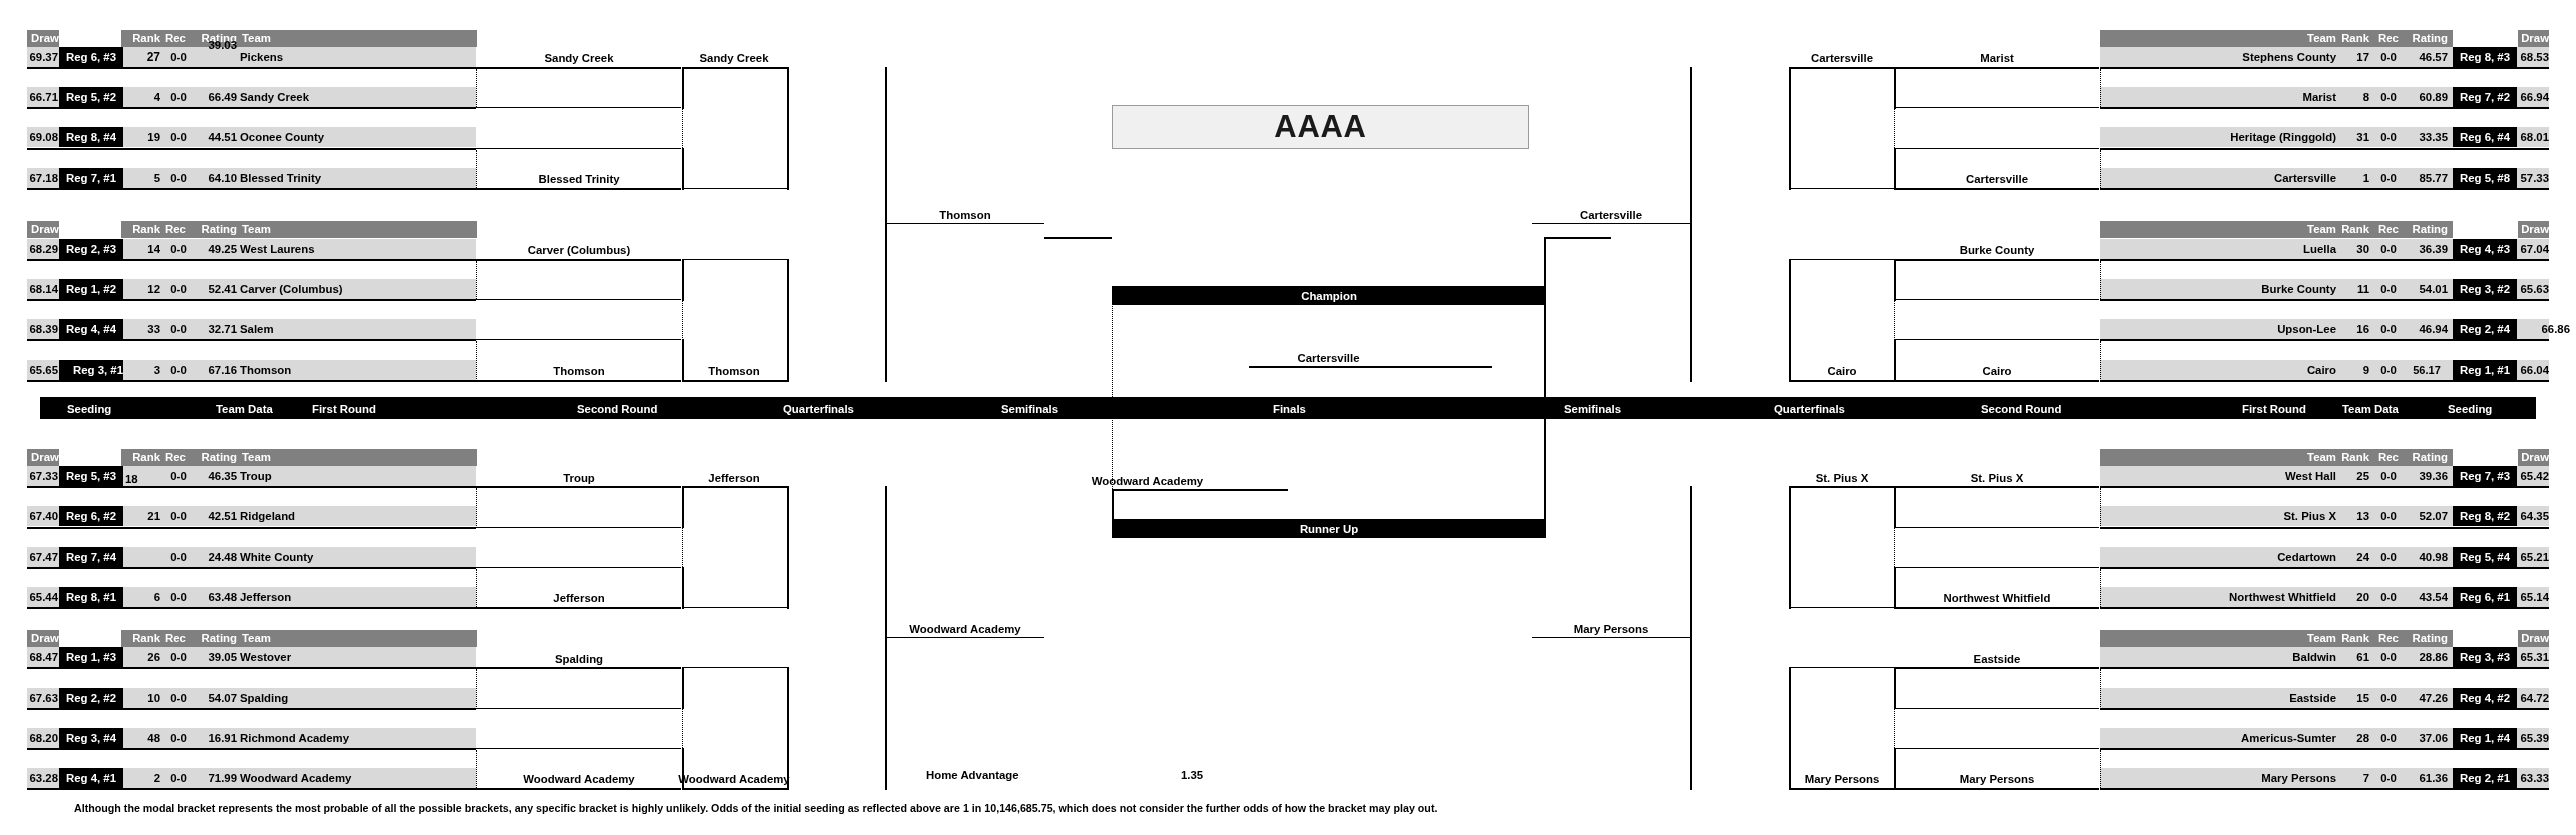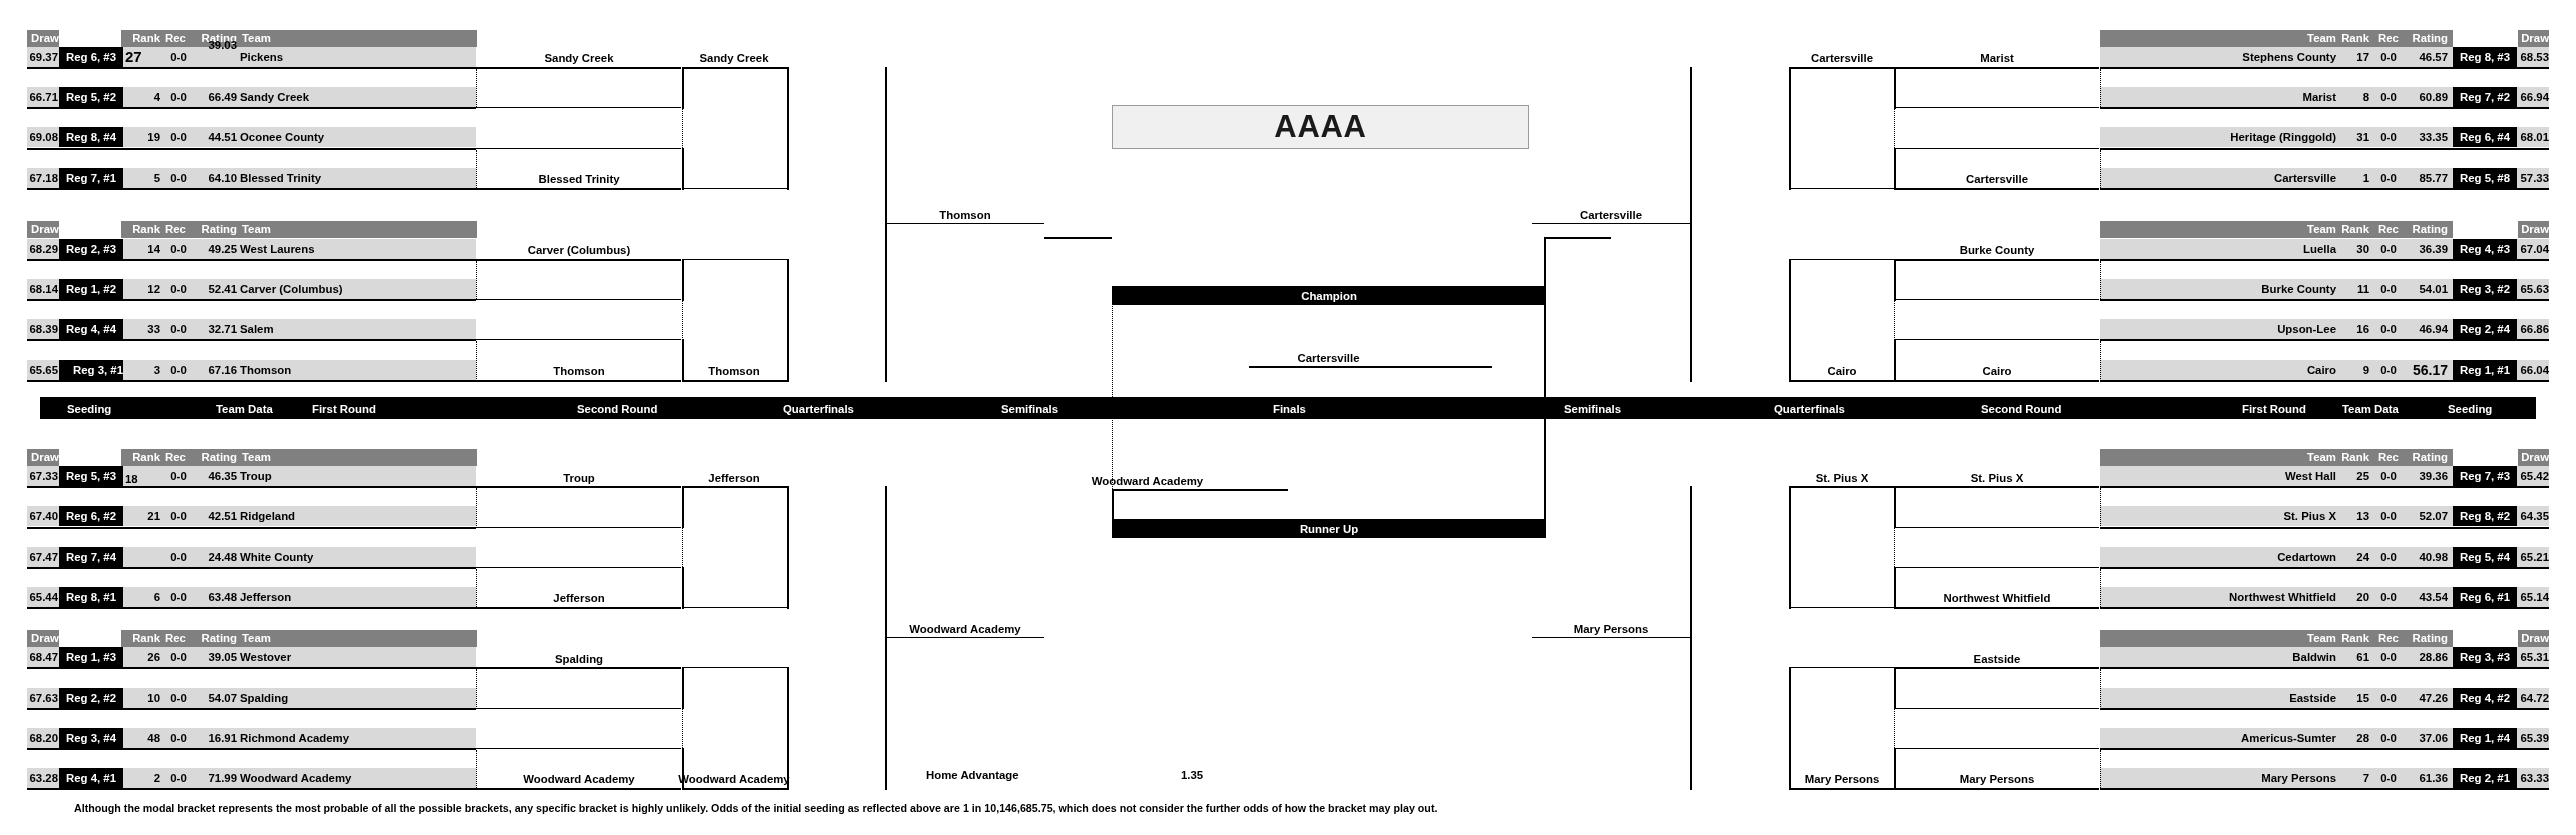--- a/index.html
+++ b/index.html
@@ -50,21 +50,21 @@
       <div style="position:absolute;left:74px;top:2px;width:42px;text-align:right;color:#fff;font-size:11.4px;font-weight:bold;">Rating</div>
       <div style="position:absolute;left:121px;top:2px;width:81px;text-align:left;color:#fff;font-size:11.4px;font-weight:bold;">Team</div>
     </div>
     <div style="position:absolute;left:31px;top:32px;color:#fff;font-size:11.4px;font-weight:bold;">Draw</div>
     <div style="position:absolute;left:0;top:0;width:0;height:0;"></div>
     <div style="position:absolute;left:27px;top:47px;width:449px;height:20px;background:#d9d9d9;"></div>
     <div style="position:absolute;left:59px;top:47px;width:64px;height:20px;background:#000000;"></div>
     <div style="position:absolute;left:27px;top:67px;width:449px;height:2px;background:#000000;"></div>
     <div style="position:absolute;left:27px;top:47px;width:31px;height:20px;line-height:20px;text-align:right;font-size:11.4px;font-weight:bold;color:#000;white-space:nowrap;">69.37</div>
     <div style="position:absolute;left:59px;top:47px;width:64px;height:20px;line-height:20px;text-align:center;font-size:11.4px;font-weight:bold;color:#ffffff;white-space:nowrap;">Reg 6, #3</div>
-    <div style="position:absolute;left:125px;top:47px;width:35px;height:20px;line-height:20px;font-size:15px;font-weight:bold;color:#000;white-space:nowrap;">27</div>
+    <div style="position:absolute;left:125px;top:47px;width:35px;height:20px;line-height:20px;text-align:right;font-size:12px;font-weight:bold;color:#000;white-space:nowrap;">27</div>
     <div style="position:absolute;left:165px;top:47px;width:27px;height:20px;line-height:20px;text-align:center;font-size:11.4px;font-weight:bold;color:#000;white-space:nowrap;">0-0</div>
     <div style="position:absolute;left:195px;top:35px;width:42px;height:20px;line-height:20px;text-align:right;font-size:11.4px;font-weight:bold;color:#000;white-space:nowrap;">39.03</div>
     <div style="position:absolute;left:240px;top:47px;width:228px;height:20px;line-height:20px;text-align:left;font-size:11.4px;font-weight:bold;color:#000;white-space:nowrap;">Pickens</div>
     <div style="position:absolute;left:0;top:0;width:0;height:0;"></div>
     <div style="position:absolute;left:27px;top:87px;width:449px;height:20px;background:#d9d9d9;"></div>
     <div style="position:absolute;left:59px;top:87px;width:64px;height:20px;background:#000000;"></div>
     <div style="position:absolute;left:27px;top:107px;width:449px;height:2px;background:#000000;"></div>
     <div style="position:absolute;left:27px;top:87px;width:31px;height:20px;line-height:20px;text-align:right;font-size:11.4px;font-weight:bold;color:#000;white-space:nowrap;">66.71</div>
     <div style="position:absolute;left:59px;top:87px;width:64px;height:20px;line-height:20px;text-align:center;font-size:11.4px;font-weight:bold;color:#ffffff;white-space:nowrap;">Reg 5, #2</div>
     <div style="position:absolute;left:125px;top:87px;width:35px;height:20px;line-height:20px;text-align:right;font-size:11.4px;font-weight:bold;color:#000;white-space:nowrap;">4</div>
@@ -316,29 +316,29 @@
     <div style="position:absolute;left:2518px;top:279px;width:31px;height:20px;line-height:20px;text-align:right;font-size:11.4px;font-weight:bold;color:#000;white-space:nowrap;">65.63</div>
     <div style="position:absolute;left:0;top:0;width:0;height:0;"></div>
     <div style="position:absolute;left:2100px;top:319px;width:449px;height:20px;background:#d9d9d9;"></div>
     <div style="position:absolute;left:2453px;top:319px;width:64px;height:20px;background:#000000;"></div>
     <div style="position:absolute;left:2100px;top:339px;width:449px;height:2px;background:#000000;"></div>
     <div style="position:absolute;left:2135px;top:319px;width:201px;height:20px;line-height:20px;text-align:right;font-size:11.4px;font-weight:bold;color:#000;white-space:nowrap;">Upson-Lee</div>
     <div style="position:absolute;left:2341px;top:319px;width:28px;height:20px;line-height:20px;text-align:right;font-size:11.4px;font-weight:bold;color:#000;white-space:nowrap;">16</div>
     <div style="position:absolute;left:2375px;top:319px;width:27px;height:20px;line-height:20px;text-align:center;font-size:11.4px;font-weight:bold;color:#000;white-space:nowrap;">0-0</div>
     <div style="position:absolute;left:2406px;top:319px;width:42px;height:20px;line-height:20px;text-align:right;font-size:11.4px;font-weight:bold;color:#000;white-space:nowrap;">46.94</div>
     <div style="position:absolute;left:2453px;top:319px;width:64px;height:20px;line-height:20px;text-align:center;font-size:11.4px;font-weight:bold;color:#ffffff;white-space:nowrap;">Reg 2, #4</div>
-    <div style="position:absolute;left:2518px;top:319px;width:31px;height:20px;line-height:20px;text-align:right;font-size:11.4px;font-weight:bold;color:#000;white-space:nowrap;">66.86</div>
+    <div style="position:absolute;left:2518px;top:319px;width:31px;height:20px;line-height:20px;text-align:right;font-size:11.4px;font-weight:bold;color:#000;white-space:nowrap;padding-left:21px;">66.86</div>
     <div style="position:absolute;left:0;top:0;width:0;height:0;"></div>
     <div style="position:absolute;left:2100px;top:360px;width:449px;height:20px;background:#d9d9d9;"></div>
     <div style="position:absolute;left:2453px;top:360px;width:64px;height:20px;background:#000000;"></div>
     <div style="position:absolute;left:2100px;top:380px;width:449px;height:2px;background:#000000;"></div>
     <div style="position:absolute;left:2135px;top:360px;width:201px;height:20px;line-height:20px;text-align:right;font-size:11.4px;font-weight:bold;color:#000;white-space:nowrap;">Cairo</div>
     <div style="position:absolute;left:2341px;top:360px;width:28px;height:20px;line-height:20px;text-align:right;font-size:11.4px;font-weight:bold;color:#000;white-space:nowrap;">9</div>
     <div style="position:absolute;left:2375px;top:360px;width:27px;height:20px;line-height:20px;text-align:center;font-size:11.4px;font-weight:bold;color:#000;white-space:nowrap;">0-0</div>
-    <div style="position:absolute;left:2406px;top:360px;width:42px;height:20px;line-height:20px;text-align:right;font-size:14px;font-weight:bold;color:#000;white-space:nowrap;">56.17</div>
+    <div style="position:absolute;left:2406px;top:360px;width:42px;height:20px;line-height:20px;text-align:center;font-size:11px;font-weight:bold;color:#000;white-space:nowrap;">56.17</div>
     <div style="position:absolute;left:2453px;top:360px;width:64px;height:20px;line-height:20px;text-align:center;font-size:11.4px;font-weight:bold;color:#ffffff;white-space:nowrap;">Reg 1, #1</div>
     <div style="position:absolute;left:2518px;top:360px;width:31px;height:20px;line-height:20px;text-align:right;font-size:11.4px;font-weight:bold;color:#000;white-space:nowrap;">66.04</div>
     <div style="position:absolute;left:2100px;top:449px;width:353px;height:17.4px;background:#808080;"></div>
     <div style="position:absolute;left:2453px;top:449px;width:64px;height:17.4px;background:#ffffff;"></div>
     <div style="position:absolute;left:2518px;top:449px;width:31px;height:17.4px;background:#808080;"></div>
     <div style="position:absolute;left:2249px;top:451px;width:87px;text-align:right;color:#fff;font-size:11.4px;font-weight:bold;">Team</div>
     <div style="position:absolute;left:2341px;top:451px;width:28px;text-align:right;color:#fff;font-size:11.4px;font-weight:bold;">Rank</div>
     <div style="position:absolute;left:2375px;top:451px;width:27px;text-align:center;color:#fff;font-size:11.4px;font-weight:bold;">Rec</div>
     <div style="position:absolute;left:2406px;top:451px;width:42px;text-align:right;color:#fff;font-size:11.4px;font-weight:bold;">Rating</div>
     <div style="position:absolute;left:2518px;top:451px;width:31px;text-align:right;color:#fff;font-size:11.4px;font-weight:bold;">Draw</div>

